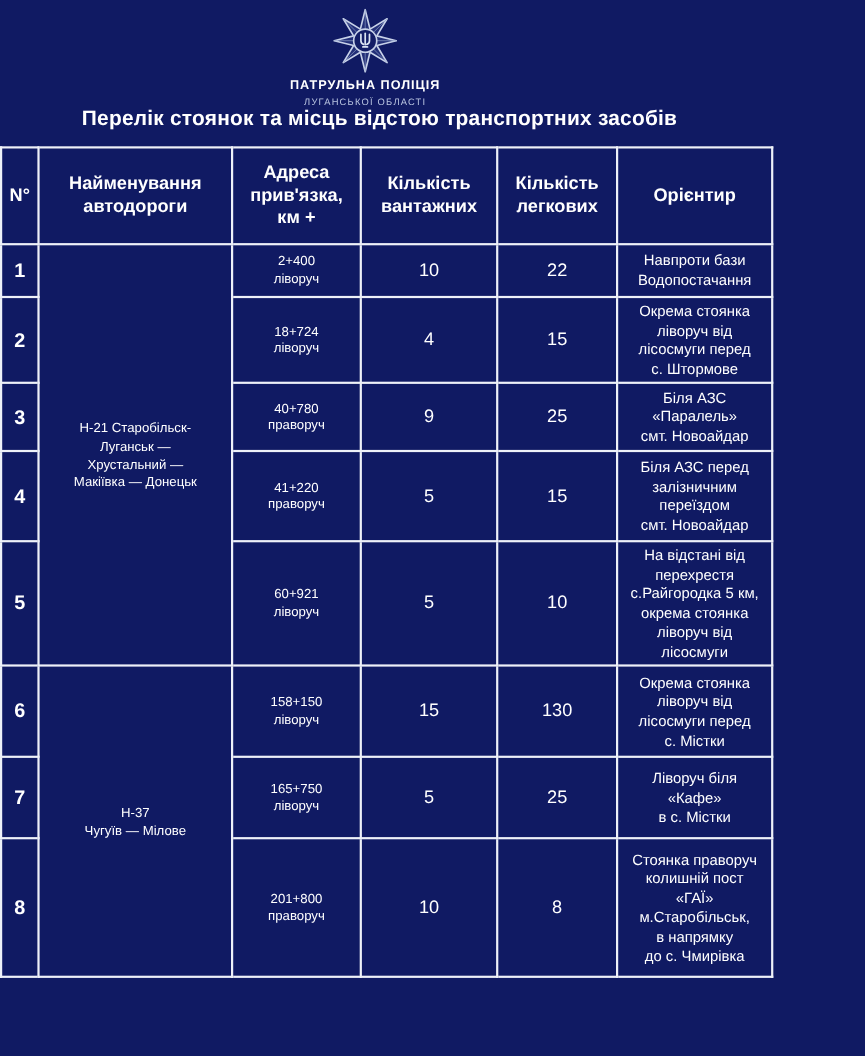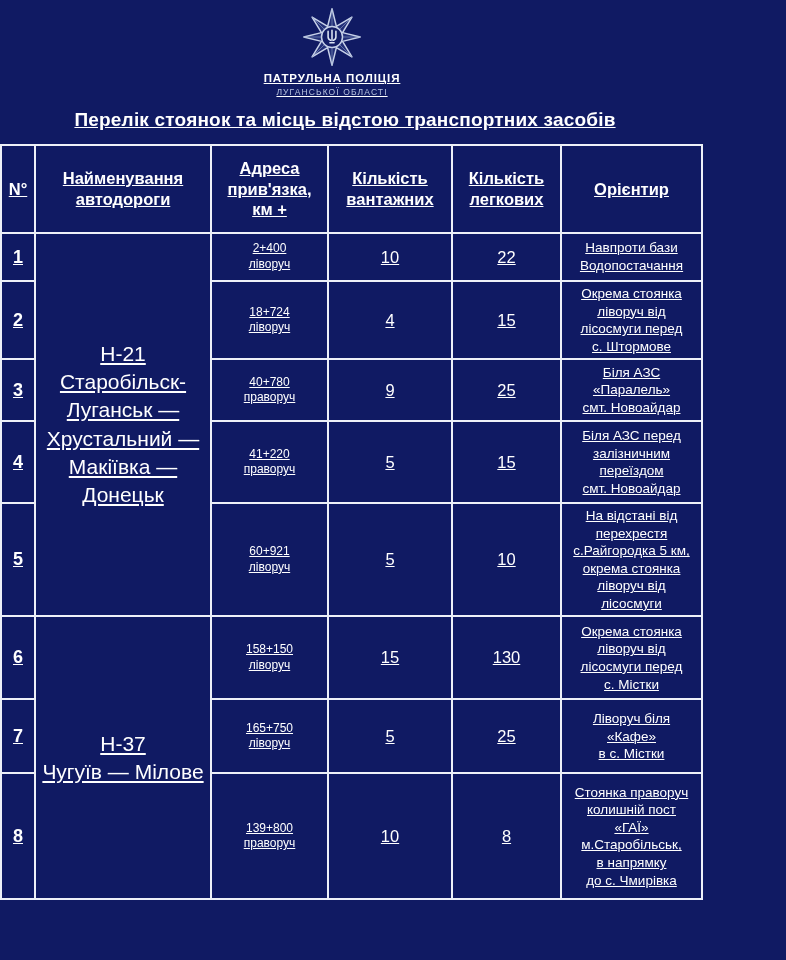--- a/index.html
+++ b/index.html
@@ -3,21 +3,21 @@
 <meta charset="utf-8">
 <style>
   html,body{margin:0;padding:0;}
   body{
     width:786px;height:960px;
     background:#101a63;
     color:#ffffff;
     font-family:"Liberation Sans", sans-serif;
     overflow:hidden;
   }
-  .page{width:690px;height:960px;position:relative;text-decoration:underline;}
+  .page{width:690px;height:960px;position:relative;}
 
   
   .emblem{
     padding-top:7px;
     text-align:center;
     position:relative;
     left:-13px;
   }
   .emblem svg{display:block;margin:0 auto;}
   .org1{
@@ -28,21 +28,20 @@
   }
   .org2{
     margin-top:3px;
     font-size:8.5px;
     letter-spacing:1.1px;
     color:#b9c4e0;
   }
 
   
   .title{
-    margin-top:11px;
     text-align:center;
     font-size:19px;
     line-height:23px;
     font-weight:bold;
     letter-spacing:0.2px;
   }
 
   
   table{
     border-collapse:collapse;
@@ -53,21 +52,21 @@
   th,td{
     border:2px solid #eef1f8;
     text-align:center;
     vertical-align:middle;
     white-space:pre-line;
     padding:3px 4px;
     overflow:hidden;
   }
   th{font-size:16.5px;font-weight:bold;line-height:1.25;}
   td.num{font-size:18px;font-weight:bold;}
-  td.road{font-size:21px;line-height:1.35;}
+  td.road{font-size:12px;line-height:1.35;}
   td.addr{font-size:12px;line-height:1.3;}
   td.count{font-size:16.5px;}
   td.landmark{font-size:13.5px;line-height:1.3;padding:3px 2px;margin-top:44px;}
 </style>
 </head>
 <body>
 
 <div class="page">
 
   <div class="emblem">
@@ -200,21 +199,21 @@
         <td class="addr">165+750
 ліворуч</td>
         <td class="count">5</td>
         <td class="count">25</td>
         <td class="landmark">Ліворуч біля
 «Кафе»
 в с. Містки</td>
       </tr>
       <tr style="height:126px">
         <td class="num">8</td>
-        <td class="addr">139+800
+        <td class="addr">201+800
 праворуч</td>
         <td class="count">10</td>
         <td class="count">8</td>
         <td class="landmark">Стоянка праворуч
 колишній пост
 «ГАЇ»
 м.Старобільськ,
 в напрямку
 до с. Чмирівка</td>
       </tr>

